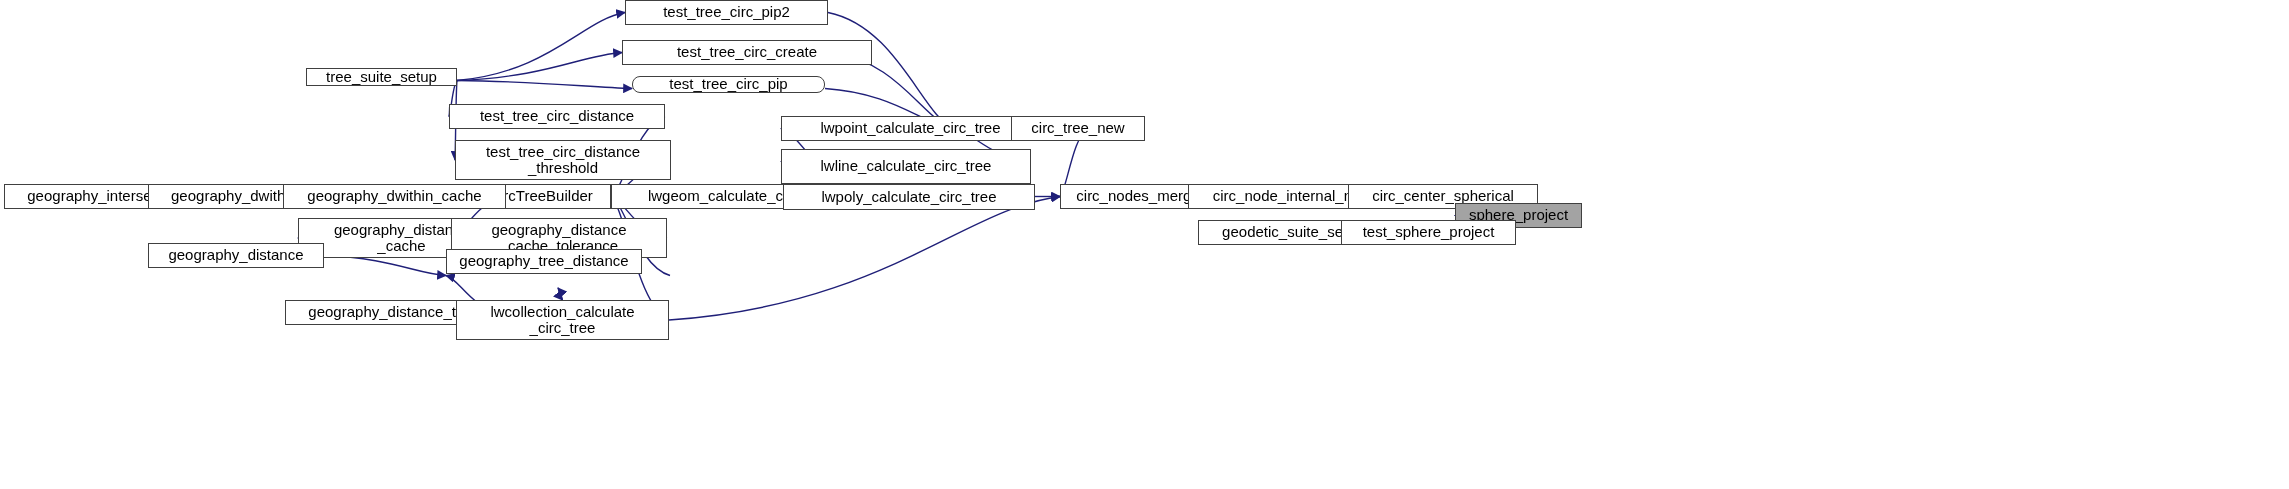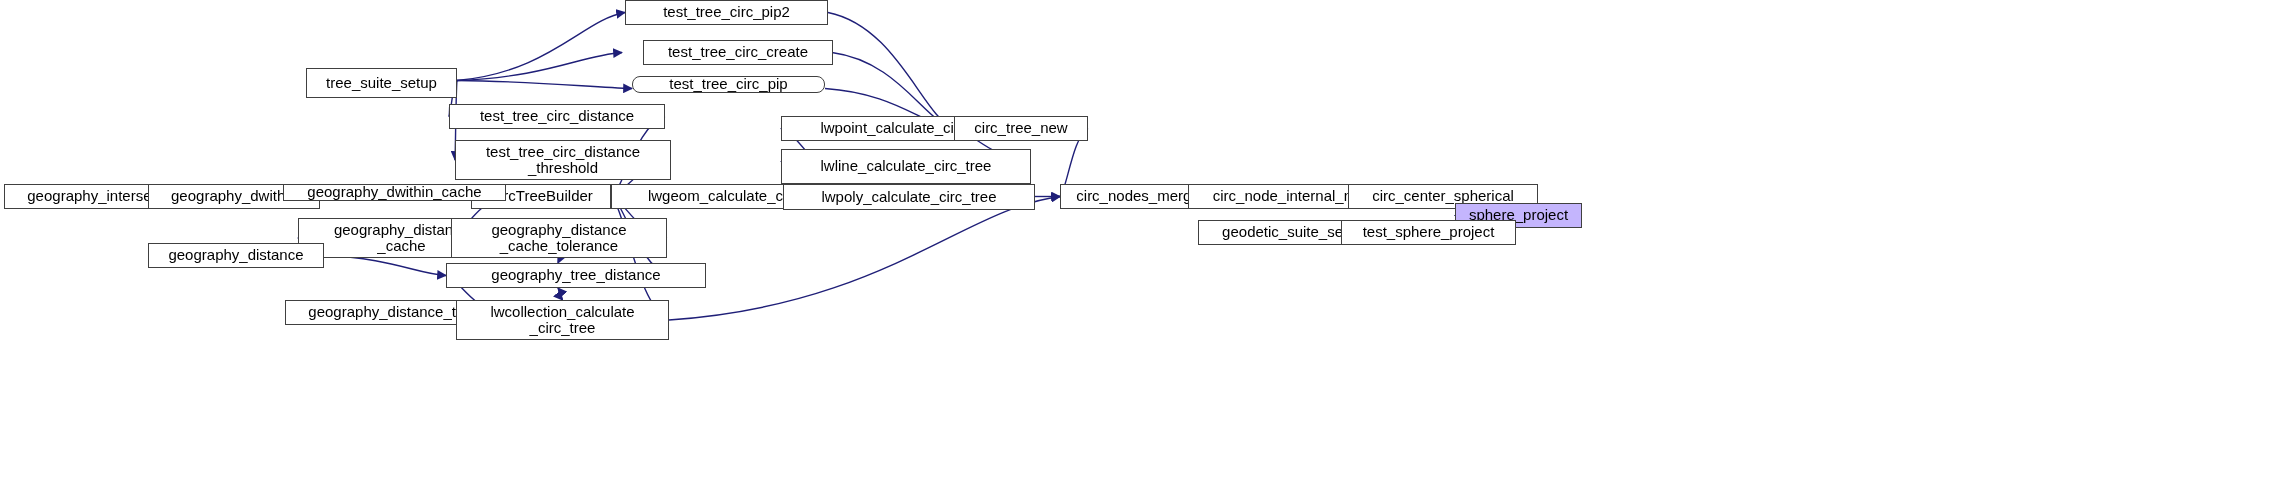--- a/index.html
+++ b/index.html
@@ -3,21 +3,21 @@
 <meta charset="utf-8">
 <style>
   html,body{margin:0;padding:0;background:#ffffff;}
   #canvas{position:relative;width:2289px;height:489px;background:#ffffff;
           font-family:"Liberation Sans","DejaVu Sans",sans-serif;overflow:hidden;}
   svg.edges{position:absolute;left:0;top:0;width:2289px;height:489px;}
   .node{position:absolute;box-sizing:border-box;border:1px solid #404040;
         background:#ffffff;display:flex;align-items:center;justify-content:center;
         text-align:center;line-height:1.08;color:#000000;font-size:15px;
         white-space:pre-line;letter-spacing:0px;}
-  .node.highlight{background:#c4b5fd;}
+  .node.highlight{background:#a3a3a3;}
   .nlabel{display:block;width:100%;padding:0 4px;box-sizing:border-box;}
 </style>
 </head>
 <body>
 
 <div id="canvas">
   <svg class="edges" viewBox="0 0 2289 489" xmlns="http://www.w3.org/2000/svg">
     <defs>
       <marker id="arrow" viewBox="0 0 10 10" refX="9" refY="5" markerWidth="7" markerHeight="7" orient="auto-start-reverse">
         <path d="M 0 0 L 10 5 L 0 10 z" fill="#1f1f78"></path>
@@ -58,44 +58,44 @@
         <path d="M 670 275.5 C 637.55 266.02, 625.6025 204.4, 611 196.5" fill="none" stroke="#1f1f78" stroke-width="1.4" marker-end="url(#arrow)"></path>
         <path d="M 558 288 C 560.25 289.44, 561.4875 298.8, 562.5 300" fill="none" stroke="#1f1f78" stroke-width="1.4" marker-end="url(#arrow)"></path>
         <path d="M 501 312.5 C 470.75 308.06, 459.6125 279.2, 446 275.5" fill="none" stroke="#1f1f78" stroke-width="1.4" marker-end="url(#arrow)"></path>
         <path d="M 669 320 C 637.1 305.18, 625.355 208.85, 611 196.5" fill="none" stroke="#1f1f78" stroke-width="1.4" marker-end="url(#arrow)"></path>
         <path d="M 562.5 300 C 560.25 298.56, 559.0125 289.2, 558 288" fill="none" stroke="#1f1f78" stroke-width="1.4" marker-end="url(#arrow)"></path>
         <path d="M 669 320 C 884.05 305.18, 963.2275 208.85, 1060 196.5" fill="none" stroke="#1f1f78" stroke-width="1.4" marker-end="url(#arrow)"></path>
       </g>
   </svg>
   <div id="node-layer">
       <div class="node" style="left: 625px; top: 0px; width: 203px; height: 25px;"><span class="nlabel">test_tree_circ_pip2</span></div>
-      <div class="node" style="left: 643px; top: 40px; width: 190px; height: 25px;"><span class="nlabel">test_tree_circ_create</span></div>
+      <div class="node" style="left: 622px; top: 40px; width: 250px; height: 25px;"><span class="nlabel">test_tree_circ_create</span></div>
       <div class="node" style="left: 632px; top: 76px; width: 193px; height: 17px; border-radius: 8px;"><span class="nlabel">test_tree_circ_pip</span></div>
-      <div class="node" style="left: 306px; top: 68px; width: 151px; height: 30px;"><span class="nlabel">tree_suite_setup</span></div>
+      <div class="node" style="left: 306px; top: 68px; width: 151px; height: 18px;"><span class="nlabel">tree_suite_setup</span></div>
       <div class="node" style="left: 449px; top: 104px; width: 216px; height: 25px;"><span class="nlabel">test_tree_circ_distance</span></div>
       <div class="node" style="left: 455px; top: 140px; width: 216px; height: 40px;"><span class="nlabel">test_tree_circ_distance
 _threshold</span></div>
       <div class="node" style="left: 781px; top: 116px; width: 259px; height: 25px;"><span class="nlabel">lwpoint_calculate_circ_tree</span></div>
-      <div class="node" style="left: 954px; top: 116px; width: 134px; height: 25px;"><span class="nlabel">circ_tree_new</span></div>
+      <div class="node" style="left: 1011px; top: 116px; width: 134px; height: 25px;"><span class="nlabel">circ_tree_new</span></div>
       <div class="node" style="left: 781px; top: 149px; width: 250px; height: 35px;"><span class="nlabel">lwline_calculate_circ_tree</span></div>
       <div class="node" style="left: 471px; top: 184px; width: 140px; height: 25px;"><span class="nlabel">CircTreeBuilder</span></div>
       <div class="node" style="left: 611px; top: 184px; width: 259px; height: 25px;"><span class="nlabel">lwgeom_calculate_circ_tree</span></div>
       <div class="node" style="left: 783px; top: 184px; width: 252px; height: 26px;"><span class="nlabel">lwpoly_calculate_circ_tree</span></div>
       <div class="node" style="left: 1060px; top: 184px; width: 156px; height: 25px;"><span class="nlabel">circ_nodes_merge</span></div>
       <div class="node" style="left: 1188px; top: 184px; width: 208px; height: 25px;"><span class="nlabel">circ_node_internal_new</span></div>
       <div class="node" style="left: 1348px; top: 184px; width: 190px; height: 25px;"><span class="nlabel">circ_center_spherical</span></div>
       <div class="node highlight" style="left: 1455px; top: 203px; width: 127px; height: 25px;"><span class="nlabel">sphere_project</span></div>
       <div class="node" style="left: 4px; top: 184px; width: 190px; height: 25px;"><span class="nlabel">geography_intersects</span></div>
       <div class="node" style="left: 148px; top: 184px; width: 172px; height: 25px;"><span class="nlabel">geography_dwithin</span></div>
-      <div class="node" style="left: 283px; top: 184px; width: 223px; height: 17px;"><span class="nlabel">geography_dwithin_cache</span></div>
+      <div class="node" style="left: 283px; top: 184px; width: 223px; height: 25px;"><span class="nlabel">geography_dwithin_cache</span></div>
       <div class="node" style="left: 1198px; top: 220px; width: 190px; height: 25px;"><span class="nlabel">geodetic_suite_setup</span></div>
       <div class="node" style="left: 1341px; top: 220px; width: 175px; height: 25px;"><span class="nlabel">test_sphere_project</span></div>
       <div class="node" style="left: 298px; top: 218px; width: 207px; height: 40px;"><span class="nlabel">geography_distance
 _cache</span></div>
       <div class="node" style="left: 451px; top: 218px; width: 216px; height: 40px;"><span class="nlabel">geography_distance
 _cache_tolerance</span></div>
       <div class="node" style="left: 148px; top: 243px; width: 176px; height: 25px;"><span class="nlabel">geography_distance</span></div>
-      <div class="node" style="left: 446px; top: 263px; width: 260px; height: 25px;"><span class="nlabel">geography_tree_distance</span></div>
+      <div class="node" style="left: 446px; top: 249px; width: 196px; height: 25px;"><span class="nlabel">geography_tree_distance</span></div>
       <div class="node" style="left: 285px; top: 300px; width: 216px; height: 25px;"><span class="nlabel">geography_distance_tree</span></div>
       <div class="node" style="left: 456px; top: 300px; width: 213px; height: 40px;"><span class="nlabel">lwcollection_calculate
 _circ_tree</span></div>
     </div>
 </div>
 
 </body></html>

